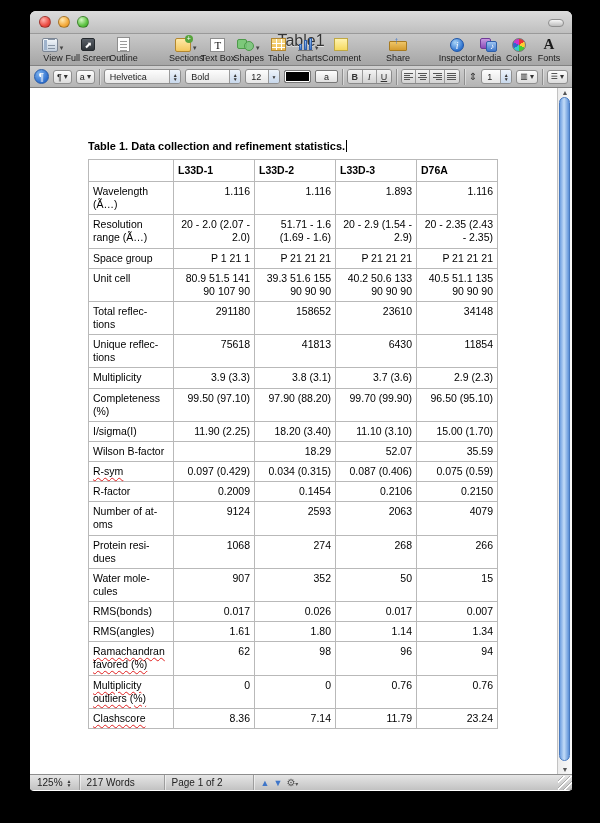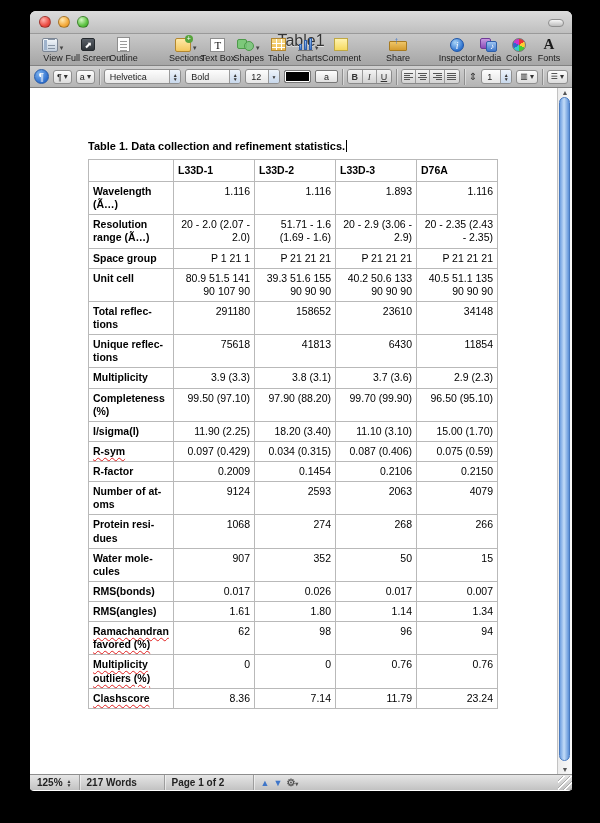--- a/index.html
+++ b/index.html
@@ -110,35 +110,35 @@
 
   .doc-title { position:absolute; left:58px; top:52px; font-size:11px; font-weight:bold; color:#000; white-space:nowrap; }
   .cursor-bar { display:inline-block; width:1px; height:12px; background:#000; margin-left:1px; vertical-align:-2px; }
 
   table.stats { position:absolute; left:58px; top:71px; border-collapse:collapse; table-layout:fixed; width:409px;
     font-size:10.5px; color:#000; }
   table.stats col.c0 { width:85px; }
   table.stats col.cv { width:81px; }
   table.stats th, table.stats td { border:1px solid #b9b9b9; padding:3px 4px; vertical-align:top; line-height:1.25; }
   table.stats thead th { text-align:left; font-weight:bold; height:22px; vertical-align:middle; }
-  table.stats td.lbl { font-weight:bold; text-align:left; }
+  table.stats td.lbl { font-weight:normal; text-align:left; }
   table.stats td.val { text-align:right; }
   .misspell { text-decoration:underline wavy #e02020 1px; text-underline-offset:2px;text-align:center; }
 
   
   .vscroll { position:absolute; right:0; top:0; bottom:0; width:15px;
     background:linear-gradient(to right,#ececec,#f9f9f9); border-left:1px solid #c2c2c2; }
   .vs-arrow { position:absolute; left:0; right:0; text-align:center; font-size:7px; color:#555; }
   .vs-arrow.up { top:1px; } .vs-arrow.down { bottom:1px; }
   .vs-thumb { position:absolute; left:1px; width:11px; top:9px; bottom:13px; border-radius:7px;
     background:linear-gradient(to right,#6f9fe0,#c3dcf8 45%,#5b90d8); border:1px solid #4a7bc0; }
 
   
   .statusbar { height:16px; background:linear-gradient(#e6e6e6,#c2c2c2); border-top:1px solid #8e8e8e;
-    display:flex; align-items:center; font-size:10px; color:#222; position:relative;font-weight:bold; }
+    display:flex; align-items:center; font-size:10px; color:#222; position:relative; }
   .sb-sec { display:flex; align-items:center; height:100%; padding:0 7px; gap:4px; white-space:nowrap; }
   .sb-div { width:1px; height:100%; background:#9d9d9d; box-shadow:1px 0 0 rgba(255,255,255,.5); }
   .sb-stepper { display:flex; flex-direction:column; font-size:5px; line-height:4px; color:#333; }
   .sb-tri { font-size:9px; color:#3f76c9; }
   .sb-gear { font-size:10px; color:#555; }
   .grip { position:absolute; right:0; bottom:0; width:14px; height:14px;
     background:repeating-linear-gradient(135deg, transparent 0 3px, #aaa 3px 4px, #fff 4px 5px); }
 </style>
 </head>
 <body>
@@ -398,21 +398,21 @@
               <td class="lbl"><span>Wavelength (Ã…)</span></td>
               <td class="val">1.116</td>
               <td class="val">1.116</td>
               <td class="val">1.893</td>
               <td class="val">1.116</td>
             </tr>
             <tr>
               <td class="lbl"><span>Resolution range (Ã…)</span></td>
               <td class="val">20  - 2.0 (2.07 - 2.0)</td>
               <td class="val">51.71  - 1.6 (1.69 - 1.6)</td>
-              <td class="val">20  - 2.9 (3.06 - 2.9)</td>
+              <td class="val">20  - 2.9 (1.54 - 2.9)</td>
               <td class="val">20  - 2.35 (2.43 - 2.35)</td>
             </tr>
             <tr>
               <td class="lbl"><span>Space group</span></td>
               <td class="val">P 1 21 1</td>
               <td class="val">P 21 21 21</td>
               <td class="val">P 21 21 21</td>
               <td class="val">P 21 21 21</td>
             </tr>
             <tr>
@@ -449,20 +449,27 @@
               <td class="val">97.90 (88.20)</td>
               <td class="val">99.70 (99.90)</td>
               <td class="val">96.50 (95.10)</td>
             </tr>
             <tr>
               <td class="lbl"><span>I/sigma(I)</span></td>
               <td class="val">11.90 (2.25)</td>
               <td class="val">18.20 (3.40)</td>
               <td class="val">11.10 (3.10)</td>
               <td class="val">15.00 (1.70)</td>
+            </tr>
+            <tr>
+              <td class="lbl"><span>Wilson B-factor</span></td>
+              <td class="val"></td>
+              <td class="val">18.29</td>
+              <td class="val">52.07</td>
+              <td class="val">35.59</td>
             </tr>
             <tr>
               <td class="lbl"><span class="misspell">R-sym</span></td>
               <td class="val">0.097 (0.429)</td>
               <td class="val">0.034 (0.315)</td>
               <td class="val">0.087 (0.406)</td>
               <td class="val">0.075 (0.59)</td>
             </tr>
             <tr>
               <td class="lbl"><span>R-factor</span></td>

